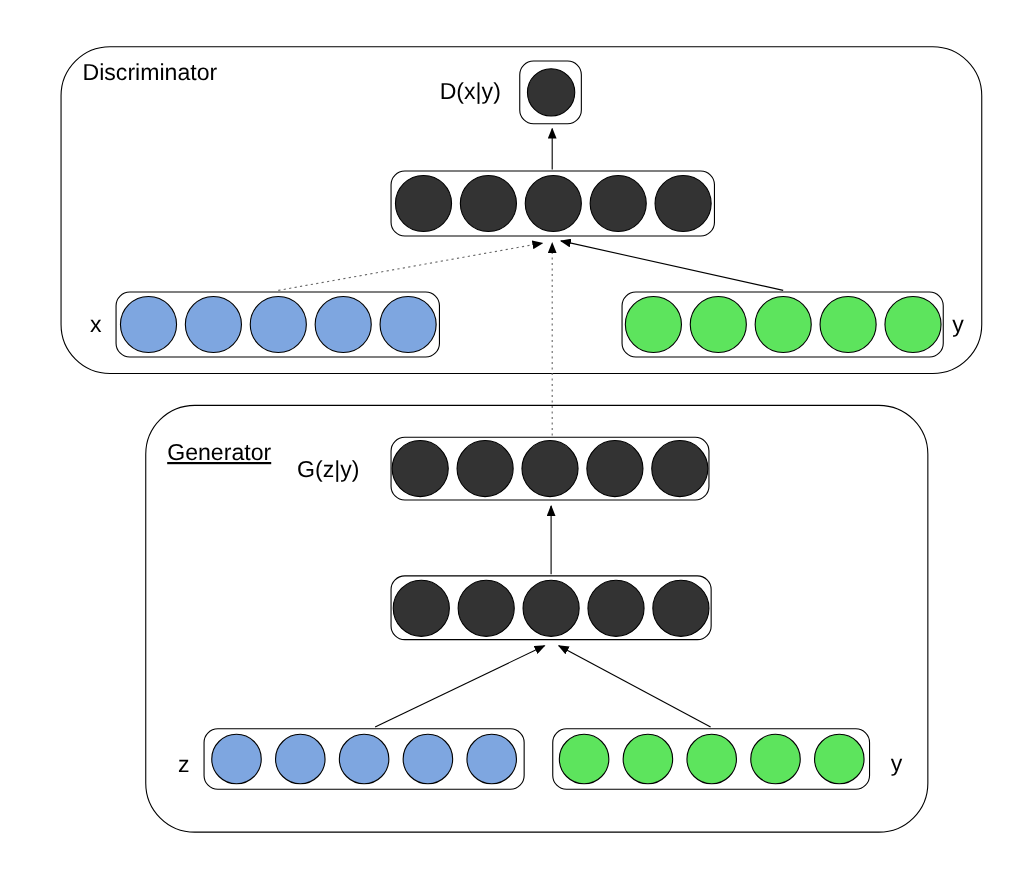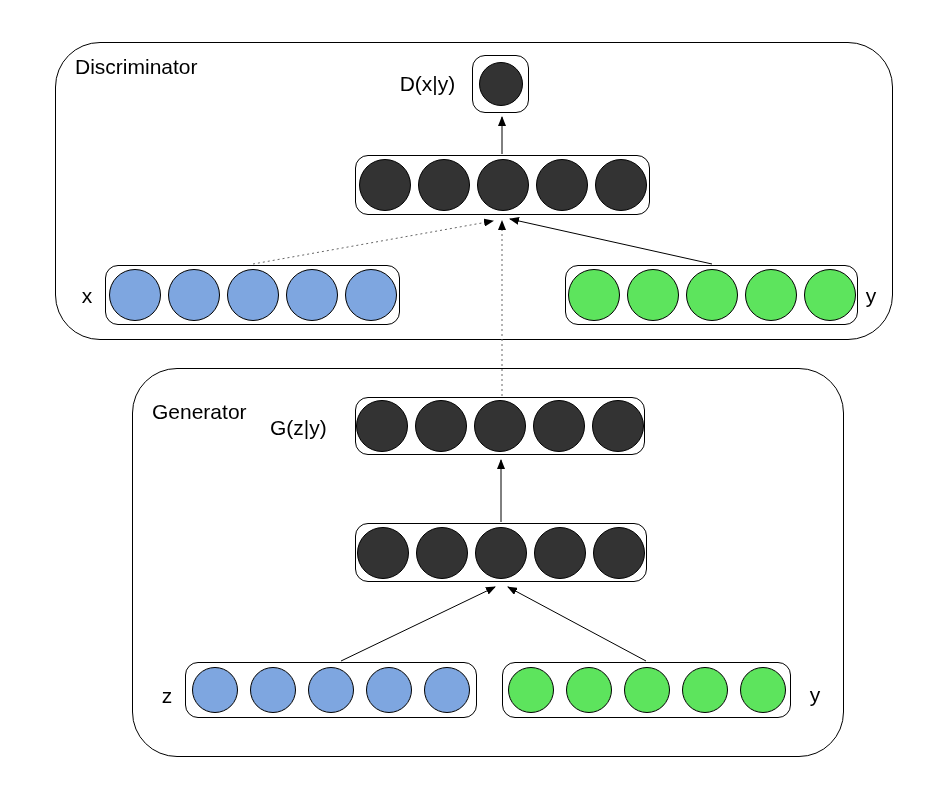--- a/index.html
+++ b/index.html
@@ -60,21 +60,21 @@
   .lbl {
     position: absolute;
     font-size: 21px;
     line-height: 20px;
     white-space: nowrap;
   }
   #disc-title     { left: 75px;  top: 57px;  }
   #d-output-label { left: 390px; top: 74px;  width: 75px; text-align: center; }
   #x-label        { left: 78px;  top: 286px; width: 18px; text-align: center; }
   #disc-y-label   { left: 862px; top: 286px; width: 18px; text-align: center; }
-  #gen-title      { left: 152px; top: 402px; }
+  #gen-title      { left: 152px; top: 402px; text-decoration: underline; }
   #g-output-label { left: 270px; top: 418px; width: 74px; text-align: left; }
   #z-label        { left: 158px; top: 686px; width: 18px; text-align: center; }
   #gen-y-label    { left: 806px; top: 685px; width: 18px; text-align: center; }
 
   #edges {
     position: absolute;
     left: 0; top: 0;
     width: 937px; height: 791px;
     pointer-events: none;
   }

